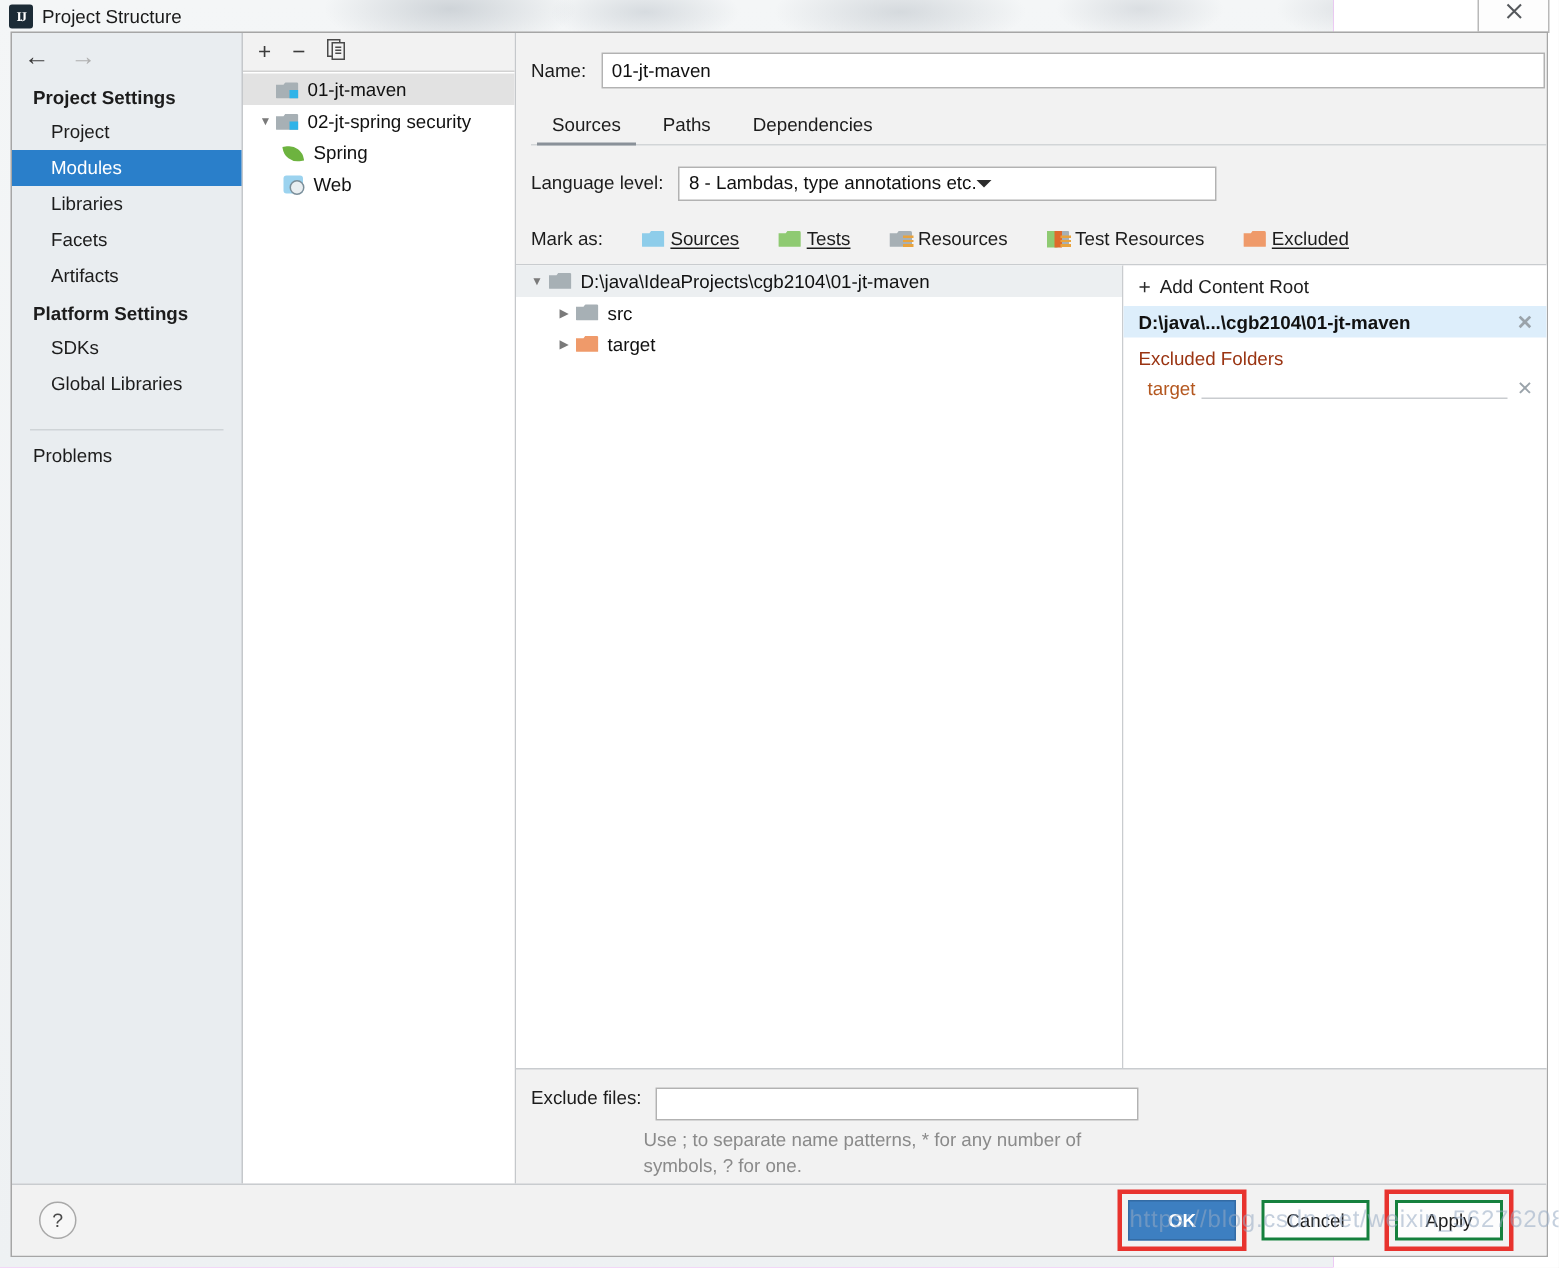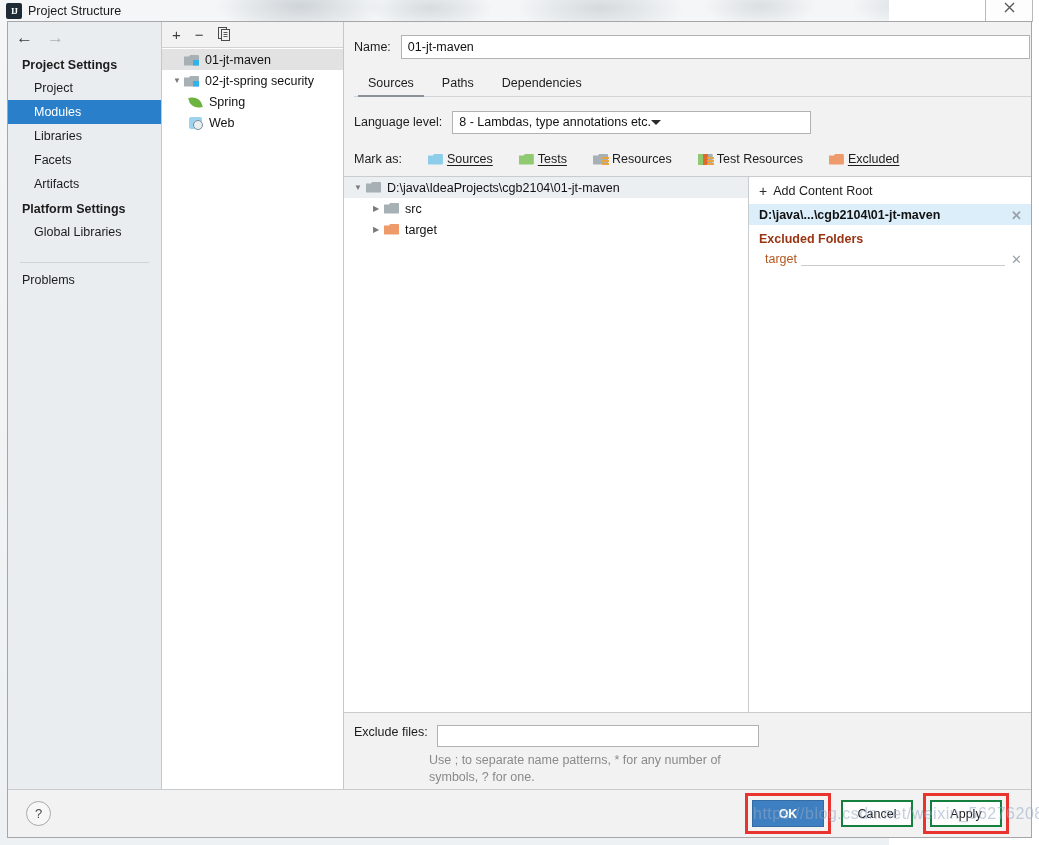--- a/index.html
+++ b/index.html
@@ -213,21 +213,21 @@
     font-size: 12.5px; color: #1c1c1c; padding: 7px 0 6px 10px;
     display: flex; align-items: center; gap: 6px;
   }
   .plus { color:#2b2b2b; font-size:14px; line-height:1; }
   .rootline {
     background: #ddeefb; height: 21px; display:flex; align-items:center;
     font-size:12.5px; font-weight:bold; color:#111; padding-left:10px;
     position: relative;
   }
   .xbtn { position:absolute; right:9px; top:50%; transform: translateY(-50%); color:#9aa3aa; font-size:13px; }
-  .exhdr { font-size:12.5px; font-weight:bold; color:#9a3412; padding:7px 0 3px 10px; }
+  .exhdr { font-size:12.5px; font-weight:normal; color:#9a3412; padding:7px 0 3px 10px; }
   .exrow {
     height:20px; display:flex; align-items:center; font-size:12.5px; color:#b4571f;
     padding-left:16px; position:relative;
   }
   .exrow .dashline {
     position:absolute; left:52px; right:26px; bottom:3px; height:1px; background:#c9cccf;
   }
 
   
   .exclude-box {
@@ -297,20 +297,21 @@
         </div>
 
         <div class="grp-title">Project Settings</div>
         <div class="nav-item">Project</div>
         <div class="nav-item selected">Modules</div>
         <div class="nav-item">Libraries</div>
         <div class="nav-item">Facets</div>
         <div class="nav-item">Artifacts</div>
 
         <div class="grp-title">Platform Settings</div>
+        <div class="nav-item">SDKs</div>
         <div class="nav-item">Global Libraries</div>
 
         <div class="sb-sep"></div>
         <div class="sb-problems">Problems</div>
       </div>
 
       <div class="modlist">
         <div class="modtools">
           <span class="ticon">+</span>
           <span class="ticon">−</span>

